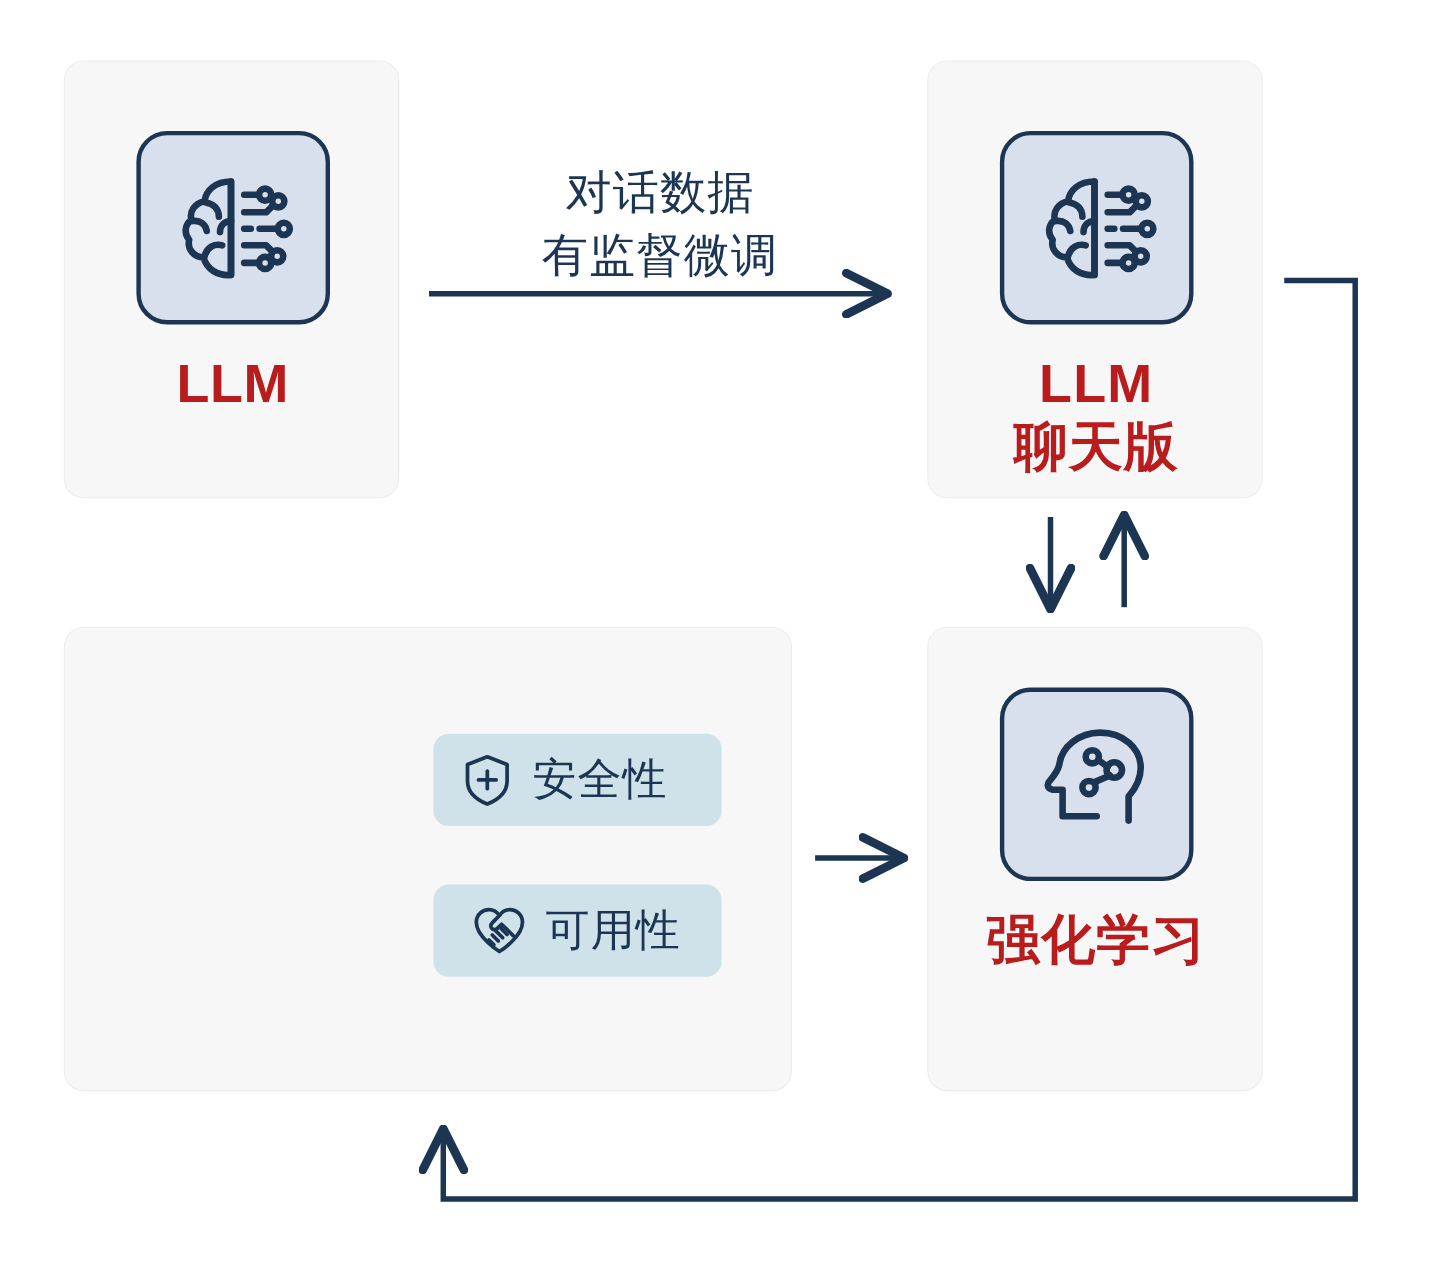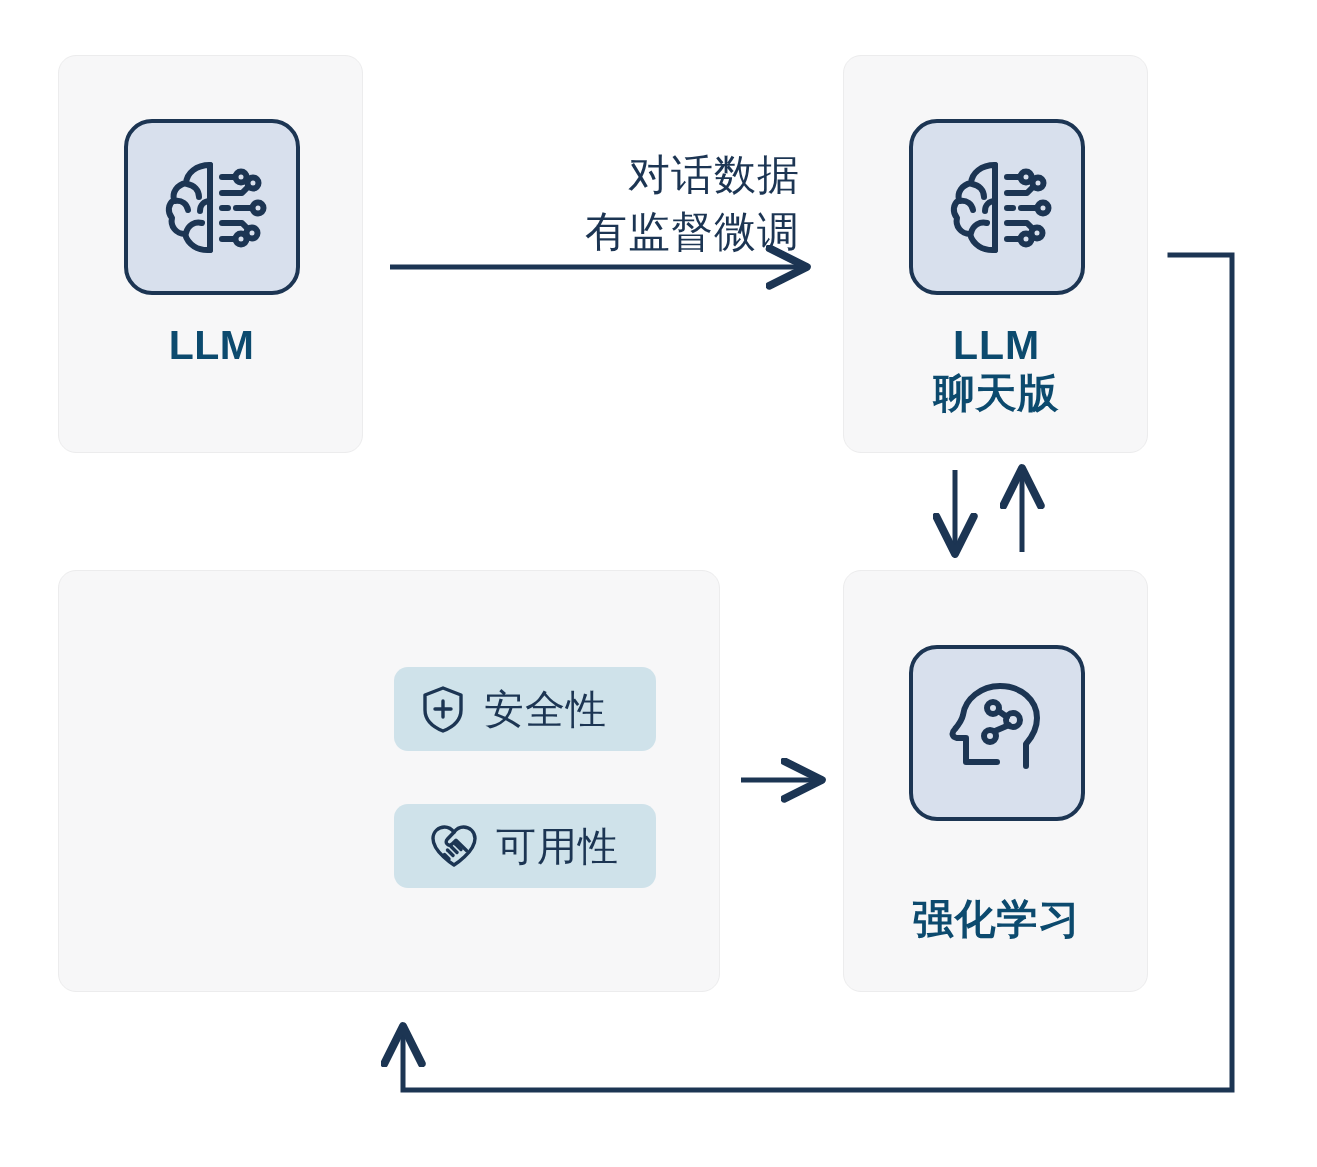--- a/index.html
+++ b/index.html
@@ -43,23 +43,23 @@
     border: 4px solid #1c3553;
     box-sizing: border-box;
     display: flex;
     align-items: center;
     justify-content: center;
   }
   .icon-tile svg { display: block; }
 
   .card-label {
     margin-top: 26px;
-    font-size: 41px;
+    font-size: 49px;
     font-weight: 700;
-    color: #0c4a6e;
+    color: #b91c1c;
     text-align: center;
     line-height: 1.18;
     letter-spacing: 0.5px;
     white-space: pre-line;
   }
   .card-label.cn { letter-spacing: 1px; }
 
   
   .pill {
     position: absolute;
@@ -198,41 +198,41 @@
             <line x1="25.5" y1="20" x2="31" y2="25.5"></line>
             <line x1="14.5" y1="30.5" x2="19" y2="35"></line>
           </g>
         </svg>
       </span>
       <span class="pill-text">可用性</span>
     </div>
   </div>
 
   <div class="card" style="left:843px; top:570px; width:305px; height:422px;">
-    <div class="card-inner" style="left:0; top:74px; width:305px;gap:48px;">
+    <div class="card-inner" style="left:0; top:54px; width:305px;">
       <div class="icon-tile">
         <svg width="108" height="104" viewBox="0 0 108 104" aria-hidden="true">
           <g stroke="#1c3553" stroke-width="6" fill="none" stroke-linecap="round" stroke-linejoin="round">
 
             <path d="M83 85 V63 C90 55 94 45 94 37 C94 19 78 5 57 5 C38 5 22 18 20 34
                      C19 39 17 42 12 48 C8 52 9 56 14 57 L23 57 V81 H54"></path>
 
             <circle cx="50" cy="27" r="6"></circle>
             <circle cx="70" cy="39" r="7"></circle>
             <circle cx="47" cy="55" r="6"></circle>
             <line x1="55.5" y1="30" x2="64" y2="36"></line>
             <line x1="52" y1="50" x2="66" y2="44"></line>
           </g>
         </svg>
       </div>
       <div class="card-label cn">强化学习</div>
     </div>
   </div>
 
-  <div class="arrow-label" style="left:400px; top:147px; width:400px;text-align:right;">对话数据
+  <div class="arrow-label" style="left:400px; top:147px; width:400px;">对话数据
 有监督微调</div>
 
   <svg id="arrows" viewBox="0 0 1317 1167">
     <defs>
       <marker id="ah" viewBox="0 0 12 12" refX="10.5" refY="6" markerWidth="9" markerHeight="9" orient="auto-start-reverse">
         <path d="M1 1 L11 6 L1 11" fill="none" stroke="#1c3553" stroke-width="2.1" stroke-linecap="round" stroke-linejoin="round"></path>
       </marker>
     </defs>
 
     <g>

